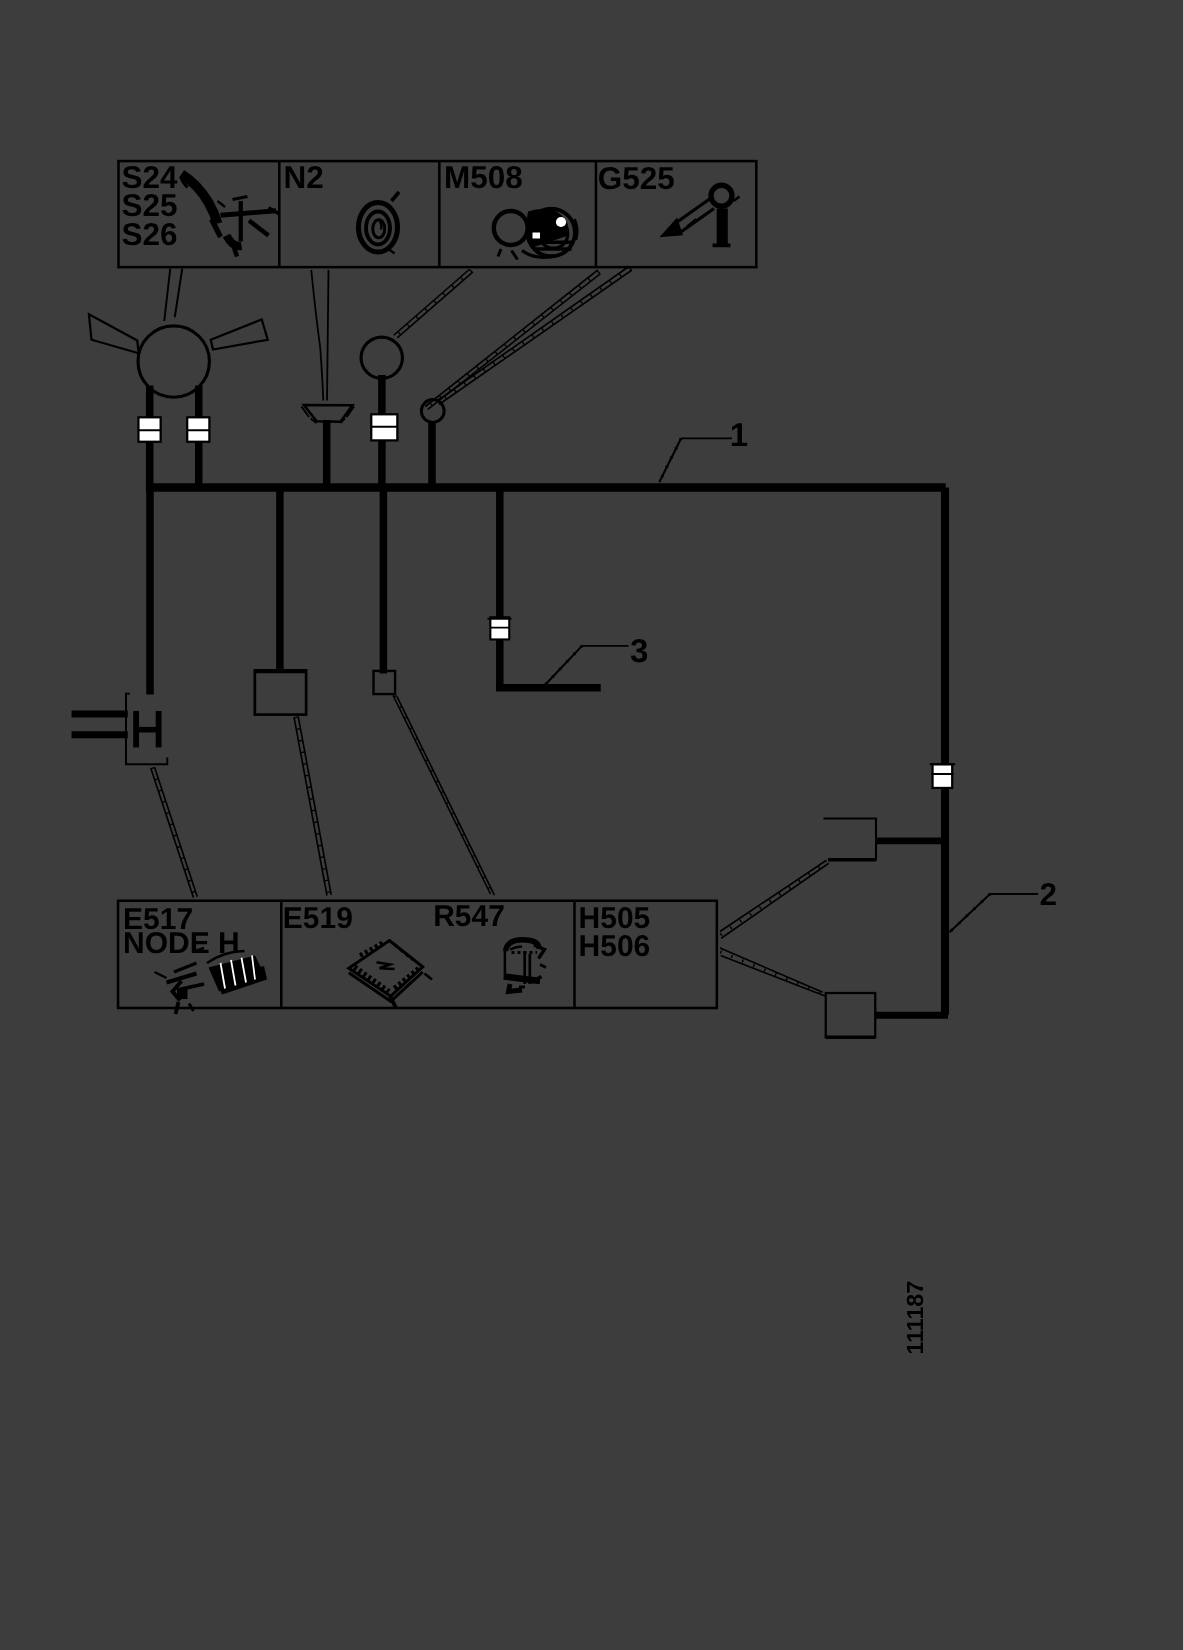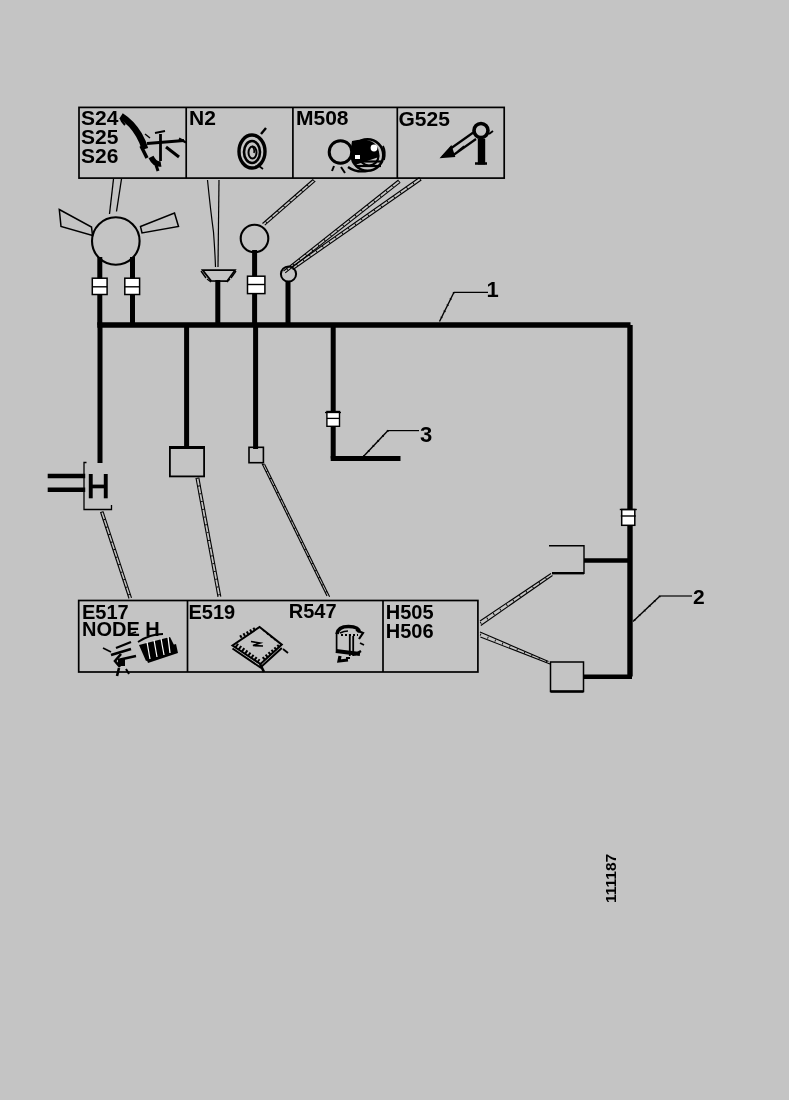--- a/index.html
+++ b/index.html
@@ -1,16 +1,16 @@
 <!DOCTYPE html>
 <html><head>
 <meta charset="utf-8">
 <style>
   html,body{margin:0;padding:0;background:#fff;}
-  #page{position:relative;width:789px;height:1100px;background:#7dd3fc;overflow:hidden;filter:grayscale(1);}
+  #page{position:relative;width:789px;height:1100px;background:#b91c1c;overflow:hidden;filter:grayscale(1);}
   svg{position:absolute;left:0;top:0;}
   text{font-family:"Liberation Sans",sans-serif;font-weight:bold;fill:#000;}
 </style>
 </head>
 <body>
 <div id="page">
 <svg width="789" height="1100" viewBox="0 0 789 1100">
 
 <g fill="none" stroke="#000" stroke-width="1.7">
   <rect x="79" y="107.4" width="425.2" height="70.7"></rect>

